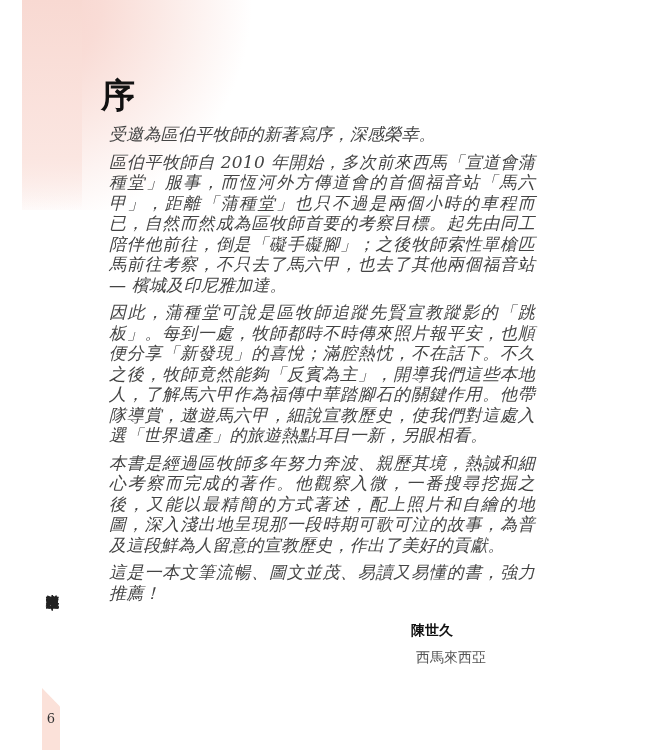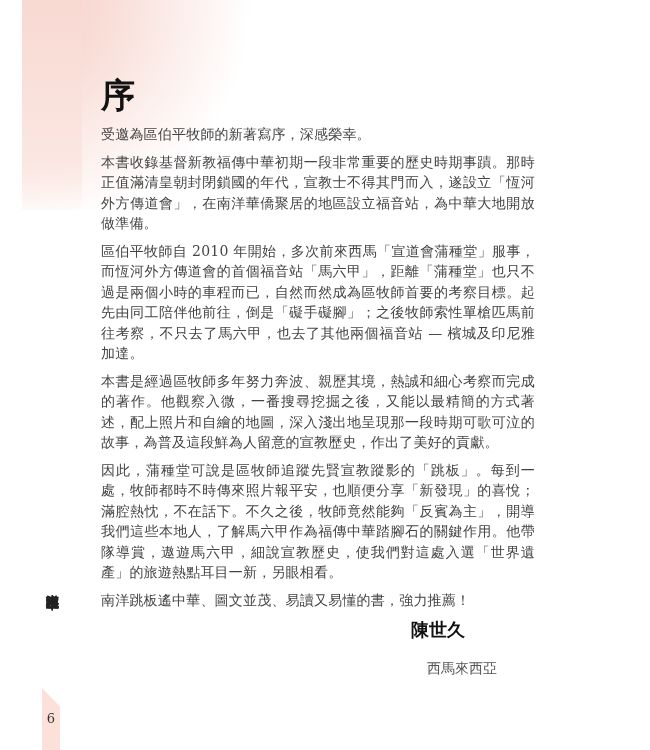--- a/index.html
+++ b/index.html
@@ -43,44 +43,45 @@
       color: #111111;
       line-height: 1;
     }
     .body-text {
       position: absolute;
       left: 101px;
       top: 124px;
       width: 434px;
     }
     .para {
-      margin: 0 0 7px 0;
-      font-size: 14px;
+      margin: 0 0 7px 8px;
+      font-size: 17px;
       line-height: 20.5px;
       text-align: justify;
       letter-spacing: 0.2px;
       color: #444444;
+      font-style: italic;
     }
     .signature {
       position: absolute;
       left: 411px;
       top: 618px;
     }
     .sig-name {
-      font-size: 18px;
+      font-size: 14px;
       font-weight: bold;
       color: #111111;
       line-height: 24px;
       margin: 0;
     }
     .sig-line {
       font-size: 14px;
       color: #555555;
       line-height: 21px;
-      margin: 16px;
+      margin: 5px;
     }
     .spine-title {
       position: absolute;
       left: 43px;
       top: 584px;
       width: 16px;
       font-size: 13px;
       font-weight: bold;
       color: #222222;
       line-height: 14.5px;
@@ -110,25 +111,24 @@
 </head>
 <body>
 
 <div class="page-bg"></div>
 <div class="page-bg-left"></div>
 
 <h1 class="title">序</h1>
 
 <div class="body-text">
   <p class="para">受邀為區伯平牧師的新著寫序，深感榮幸。</p>
-  <p class="para">本書收錄基督新教福傳中華初期一段非常重要的歷史時期事蹟。那時正值滿清皇朝封閉鎖國的年代，宣教士不得其門而入，遂設立「恆河外方傳道會」，在南洋華僑聚居的地區設立福音站，為中華大地開放做準備。</p>
   <p class="para">區伯平牧師自 2010 年開始，多次前來西馬「宣道會蒲種堂」服事，而恆河外方傳道會的首個福音站「馬六甲」，距離「蒲種堂」也只不過是兩個小時的車程而已，自然而然成為區牧師首要的考察目標。起先由同工陪伴他前往，倒是「礙手礙腳」；之後牧師索性單槍匹馬前往考察，不只去了馬六甲，也去了其他兩個福音站 — 檳城及印尼雅加達。</p>
+  <p class="para">因此，蒲種堂可說是區牧師追蹤先賢宣教蹤影的「跳板」。每到一處，牧師都時不時傳來照片報平安，也順便分享「新發現」的喜悅；滿腔熱忱，不在話下。不久之後，牧師竟然能夠「反賓為主」，開導我們這些本地人，了解馬六甲作為福傳中華踏腳石的關鍵作用。他帶隊導賞，遨遊馬六甲，細說宣教歷史，使我們對這處入選「世界遺產」的旅遊熱點耳目一新，另眼相看。</p>
   <p class="para">本書是經過區牧師多年努力奔波、親歷其境，熱誠和細心考察而完成的著作。他觀察入微，一番搜尋挖掘之後，又能以最精簡的方式著述，配上照片和自繪的地圖，深入淺出地呈現那一段時期可歌可泣的故事，為普及這段鮮為人留意的宣教歷史，作出了美好的貢獻。</p>
-  <p class="para">因此，蒲種堂可說是區牧師追蹤先賢宣教蹤影的「跳板」。每到一處，牧師都時不時傳來照片報平安，也順便分享「新發現」的喜悅；滿腔熱忱，不在話下。不久之後，牧師竟然能夠「反賓為主」，開導我們這些本地人，了解馬六甲作為福傳中華踏腳石的關鍵作用。他帶隊導賞，遨遊馬六甲，細說宣教歷史，使我們對這處入選「世界遺產」的旅遊熱點耳目一新，另眼相看。</p>
-  <p class="para">南洋跳板遙中華、圖文並茂、易讀又易懂的書，強力推薦！</p>
+  <p class="para">這是一本文筆流暢、圖文並茂、易讀又易懂的書，強力推薦！</p>
 </div>
 
 <div class="signature">
   <p class="sig-name">陳世久</p>
   <p class="sig-line">西馬來西亞</p>
 </div>
 
 <div class="spine-title">南洋跳板遙中華</div>
 <div class="page-tab"></div>
 <div class="page-number">6</div>

